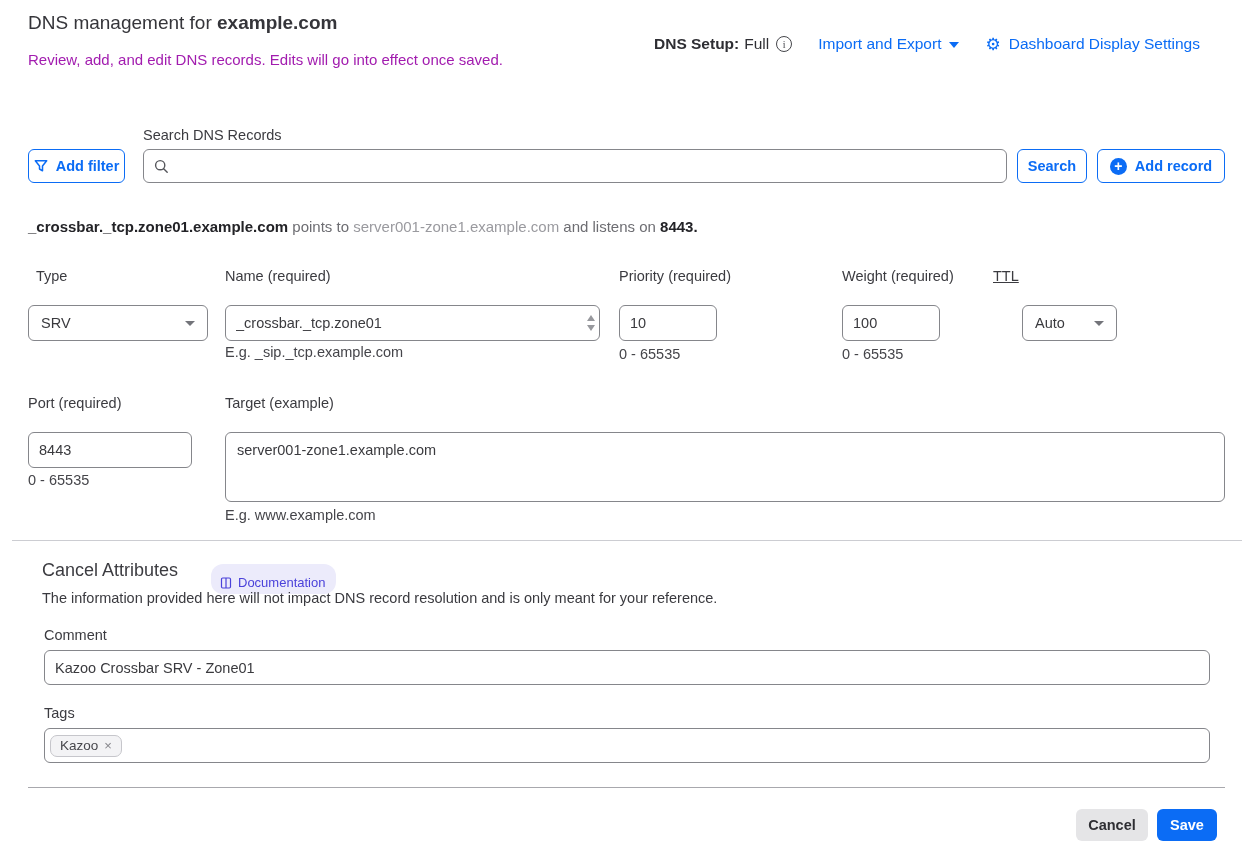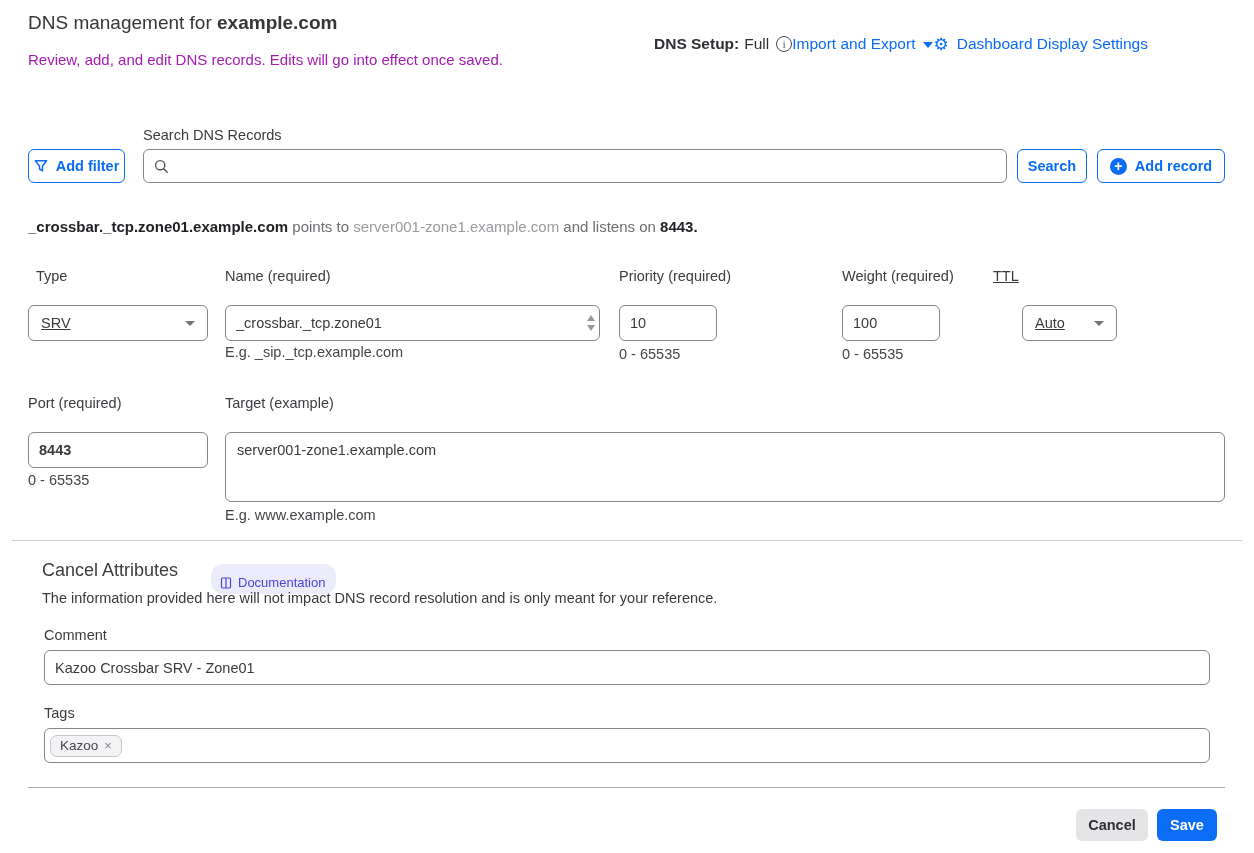--- a/index.html
+++ b/index.html
@@ -5,21 +5,21 @@
   * { margin:0; padding:0; box-sizing:border-box; }
   html,body { background:#fff; }
   body { font-family:"Liberation Sans", sans-serif; color:#303035; }
   .page { position:relative; width:1254px; height:853px; background:#fff; overflow:hidden; }
 
   
   .page-title { position:absolute; left:28px; top:12px; font-size:19px; color:#35353a; }
   .page-title .domain { font-weight:700; }
   .page-subtitle { position:absolute; left:28px; top:46px; width:482px; font-size:15px; line-height:27px; color:#a21caf; }
 
-  .header-right { position:absolute; top:35px; left:654px; display:flex; align-items:center; font-size:15.5px; white-space:nowrap; }
+  .header-right { position:absolute; top:35px; left:654px; display:flex; align-items:center; gap:26px; font-size:15.5px; white-space:nowrap; }
   .dns-setup { display:flex; align-items:center; gap:5px; color:#2e2e33; }
   .dns-setup .lbl { font-weight:700; }
   .info-icon { display:inline-flex; align-items:center; justify-content:center; width:16px; height:16px; border:1.4px solid #45464b; border-radius:50%; font-size:10px; font-family:"Liberation Serif", serif; color:#45464b; margin-left:2px; }
   .blue-link { display:flex; align-items:center; gap:8px; color:var(--blue); cursor:pointer; }
   .caret-down-blue { width:0; height:0; border-left:5.5px solid transparent; border-right:5.5px solid transparent; border-top:6.5px solid var(--blue); margin-top:2px; }
   .gear-glyph { font-size:17px; line-height:1; color:var(--blue); }
 
   
   .search-label { position:absolute; left:143px; top:127px; font-size:14.5px; color:#3b3b40; }
   .btn-outline-blue { position:absolute; display:flex; align-items:center; justify-content:center; gap:8px;
@@ -34,21 +34,21 @@
 
   
   .summary { position:absolute; left:28px; top:218px; font-size:15px; color:#6d6d72; }
   .summary .strong { font-weight:700; color:#232327; }
   .summary .host { color:#9a9a9f; }
 
   
   .field-label { position:absolute; font-size:14.5px; color:#3b3b40; }
   .hint { position:absolute; font-size:14.5px; color:#45454a; }
   .text-input { position:absolute; height:36px; border:1px solid #85868b; border-radius:6px; font-size:14.5px; font-family:inherit; color:#3a3a3e; padding:0 10px; outline:none; background:#fff; }
-  .select-box { position:absolute; height:36px; border:1px solid #85868b; border-radius:6px; background:#fff; display:flex; align-items:center; justify-content:space-between; padding:0 12px; font-size:14.5px; color:#3a3a3e; cursor:pointer;text-decoration:underline; }
+  .select-box { position:absolute; height:36px; border:1px solid #85868b; border-radius:6px; background:#fff; display:flex; align-items:center; justify-content:space-between; padding:0 12px; font-size:14.5px; color:#3a3a3e; cursor:pointer; }
   .caret-down-gray { width:0; height:0; border-left:5px solid transparent; border-right:5px solid transparent; border-top:5.5px solid #73747a; }
 
   .name-wrap { position:absolute; left:225px; top:305px; width:375px; height:36px; }
   .name-wrap input { position:absolute; left:0; top:0; width:100%; height:100%; }
   .spinner { position:absolute; right:5px; top:50%; transform:translateY(-50%); display:flex; flex-direction:column; gap:4px; align-items:center; cursor:pointer; }
   .spin-up { width:0; height:0; border-left:4.5px solid transparent; border-right:4.5px solid transparent; border-bottom:6px solid #97989d; }
   .spin-down { width:0; height:0; border-left:4.5px solid transparent; border-right:4.5px solid transparent; border-top:6px solid #97989d; }
 
   textarea.target-area { position:absolute; left:225px; top:432px; width:1000px; height:70px; border:1px solid #85868b; border-radius:6px; font-size:14.5px; font-family:inherit; color:#3a3a3e; padding:9px 11px; resize:none; outline:none; }
 
@@ -164,21 +164,21 @@
     <span class="caret-down-gray"></span>
   </div>
 
   <div class="hint" style="left:225px; top:344px;">E.g. _sip._tcp.example.com</div>
   <div class="hint" style="left:619px; top:346px;">0 - 65535</div>
   <div class="hint" style="left:842px; top:346px;">0 - 65535</div>
 
   <div class="field-label" style="left:28px; top:395px;">Port (required)</div>
   <div class="field-label" style="left:225px; top:395px;">Target (example)</div>
 
-  <input class="text-input" type="text" style="left: 28px; top: 432px; width: 180px; font-weight: bold;" value="8443">
+  <input class="text-input" type="text" style="left: 28px; top: 432px; width: 164px;" value="8443">
   <div class="hint" style="left:28px; top:472px;">0 - 65535</div>
 
   <textarea class="target-area" style="">server001-zone1.example.com</textarea>
   <div class="hint" style="left:225px; top:507px;">E.g. www.example.com</div>
 
   <div class="divider-top"></div>
 
   <div class="attr-heading">Cancel Attributes</div>
   <div class="doc-badge">
     <span style="display:inline-flex;">

